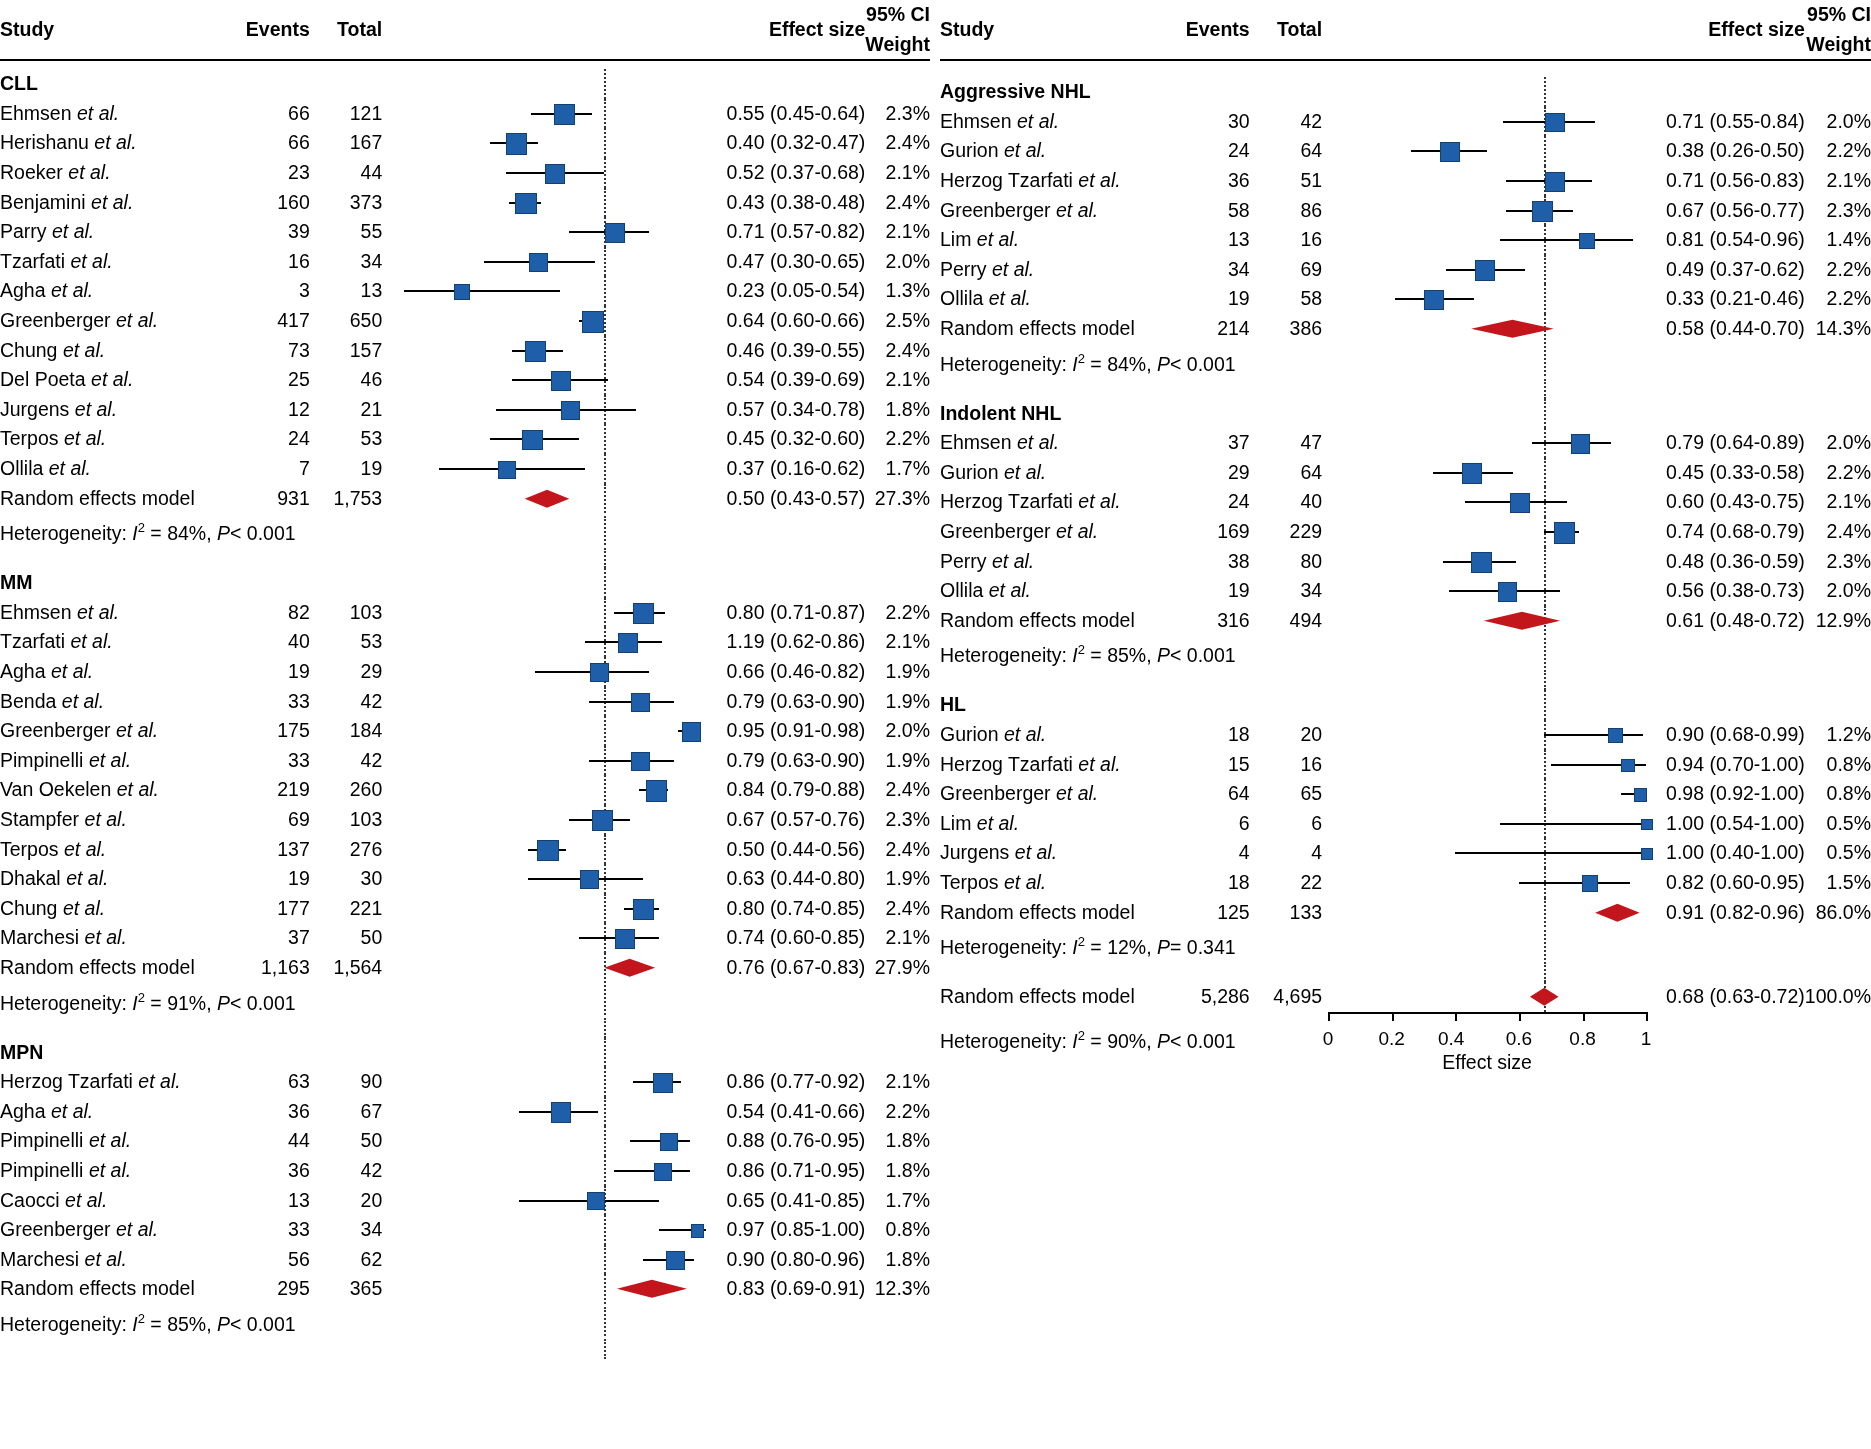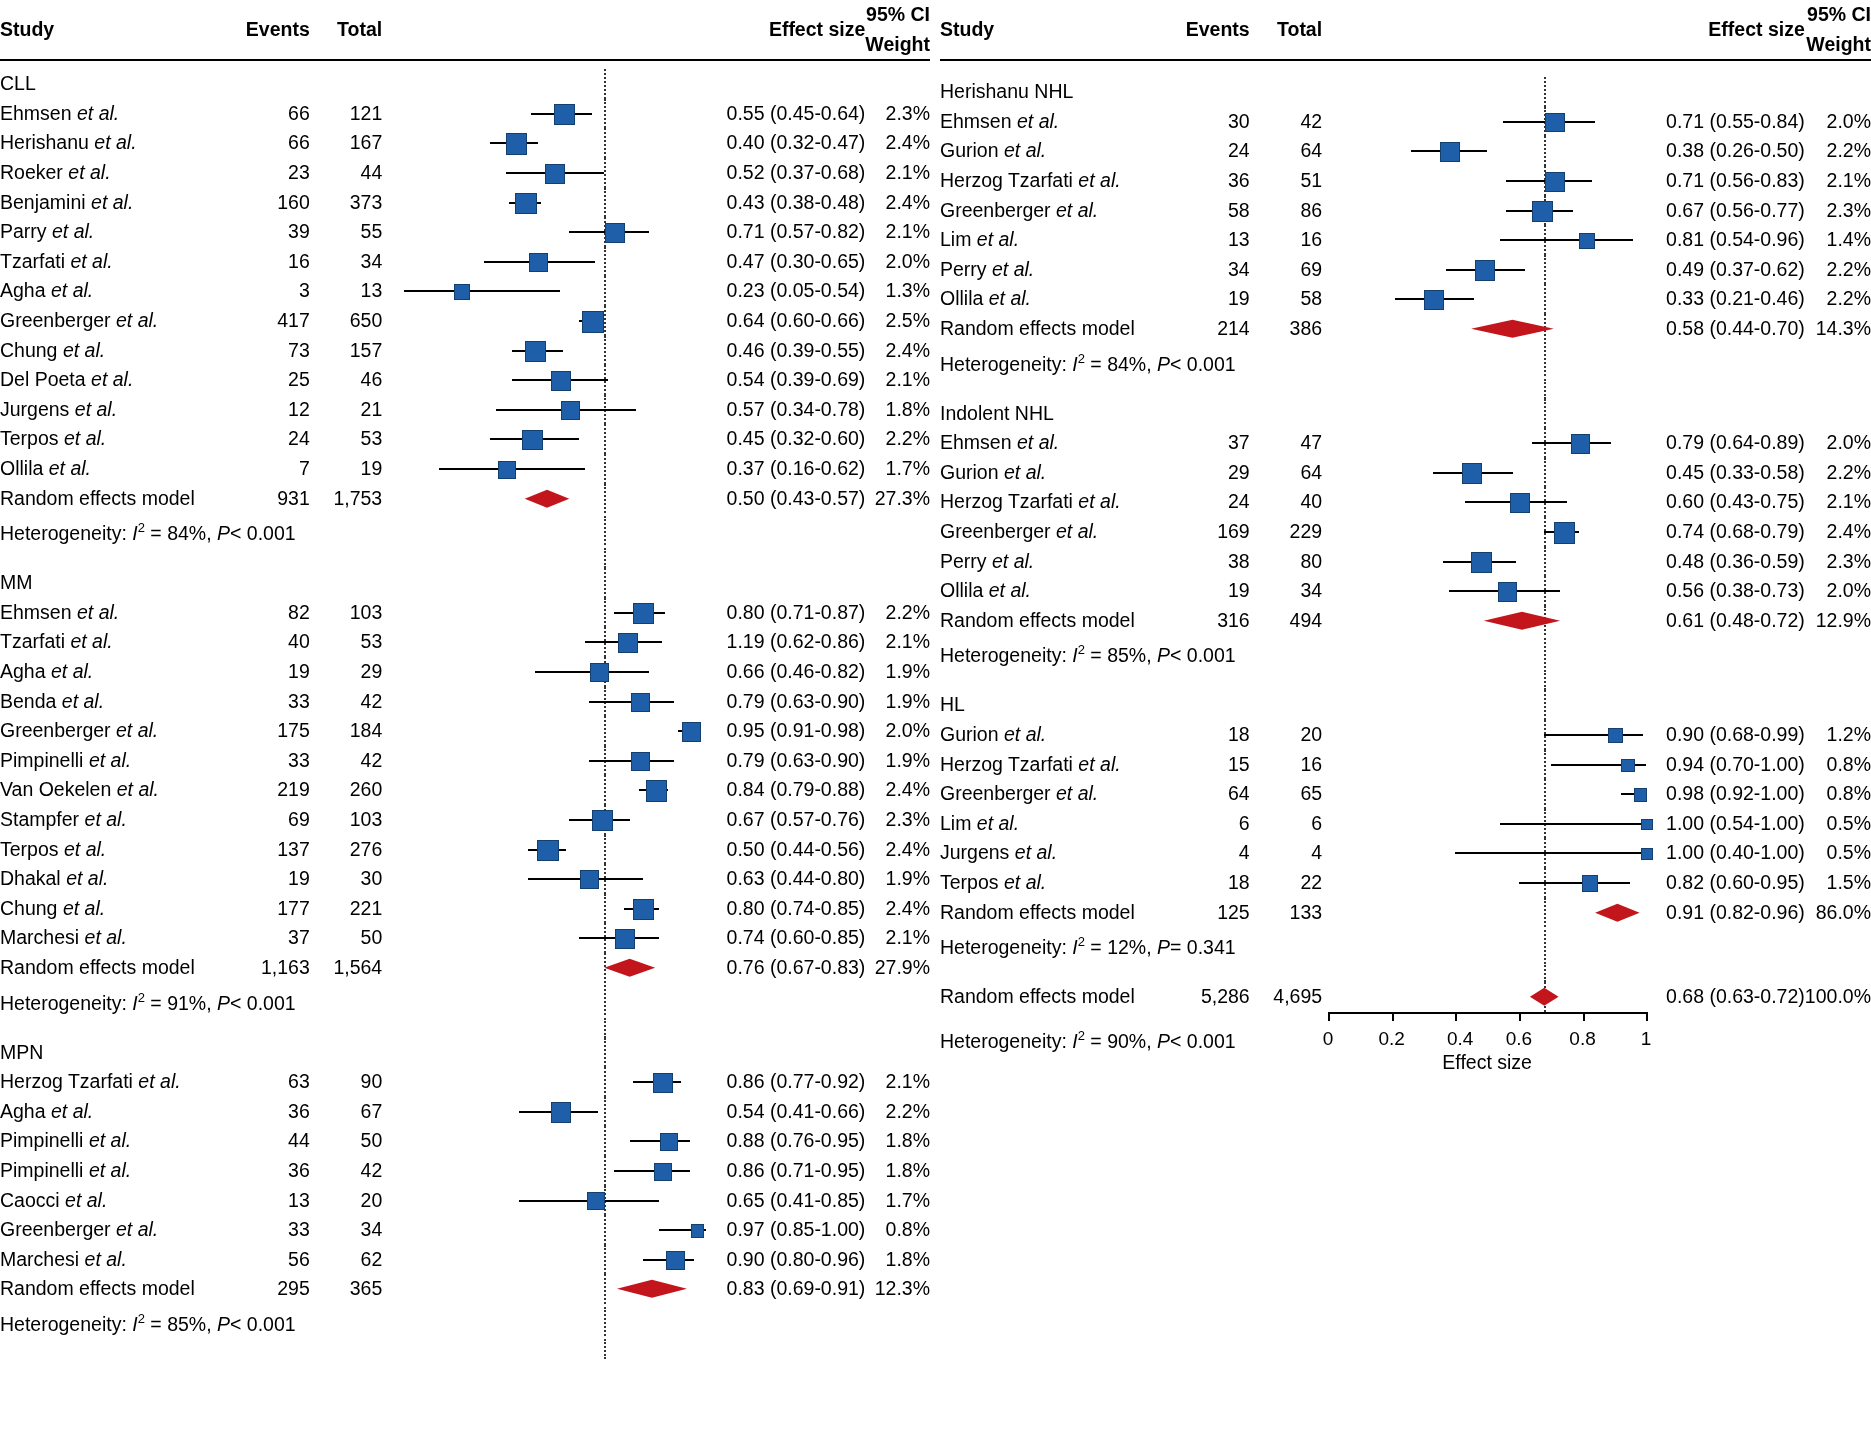--- a/index.html
+++ b/index.html
@@ -15,21 +15,21 @@
   .hdr td{font-weight:bold;font-size:19.5px;vertical-align:bottom;padding-bottom:2px;}
   .hdr-line{border-top:2px solid #000;height:0;}
 
   .c-study{width:235px;text-align:left;padding-left:2px;}
   .c-events{width:78px;text-align:right;padding-right:10px;}
   .c-total{width:74px;text-align:right;padding-right:6px;}
   .c-plot{width:330px;}
   .c-eff{width:175px;text-align:right;padding-right:8px;}
   .c-wt{width:60px;text-align:right;padding-right:4px;}
 
-  .grp{font-weight:normal;margin-left:9px;}
+  .grp{font-weight:bold;margin-left:9px;}
   .bold{font-weight:normal;}
   .het{font-size:18.5px;}
   .spacer td{height:20px;}
   .small-gap td{height:8px;}
 
   i.it{font-style:italic;}
   .sup{font-size:13px;vertical-align:super;}
   .plotbox{position:relative;width:100%;height:29.6px;}
   .vline{position:absolute;top:0;bottom:0;width:0;border-left:2px dotted #333;}
   .ci{position:absolute;height:2px;background:#000;top:14px;}
@@ -668,21 +668,21 @@
               <div class="hdr-line"></div>
             </td>
           </tr>
           <tr class="small-gap">
             <td colspan="6"></td>
           </tr>
           <tr class="small-gap">
             <td colspan="6"></td>
           </tr>
           <tr>
-            <td class="c-study grp">Herishanu NHL</td>
+            <td class="c-study grp">Aggressive NHL</td>
             <td class="c-events"></td>
             <td class="c-total"></td>
             <td class="c-plot">
               <div class="plotbox" style="height:29.6px">
                 <span class="vline" style="left:222.24px"></span>
               </div>
             </td>
             <td class="c-eff"></td>
             <td class="c-wt"></td>
           </tr>
@@ -1096,21 +1096,21 @@
           <tr>
             <td class="het" colspan="3">Heterogeneity: <i class="it">I</i><span class="sup">2</span> = 90%, <i class="it">P</i>&lt; 0.001</td>
             <td class="c-plot" id="axis-cell">
               <div class="axis">
                 <div class="line" style="left:6px;width:318px"></div>
                 <div class="tick" style="left:6px"></div>
                 <div class="tlabel" style="left:6px">0</div>
                 <div class="tick" style="left:69.6px"></div>
                 <div class="tlabel" style="left:69.6px">0.2</div>
                 <div class="tick" style="left:133.2px"></div>
-                <div class="tlabel" style="left:138px">0.4</div>
+                <div class="tlabel" style="left:129px">0.4</div>
                 <div class="tick" style="left:196.79999999999998px"></div>
                 <div class="tlabel" style="left:196.79999999999998px">0.6</div>
                 <div class="tick" style="left:260.4px"></div>
                 <div class="tlabel" style="left:260.4px">0.8</div>
                 <div class="tick" style="left:324px"></div>
                 <div class="tlabel" style="left:324px">1</div>
                 <div class="xlabel" style="left:165px">Effect size</div>
               </div>
             </td>
             <td colspan="2"></td>

